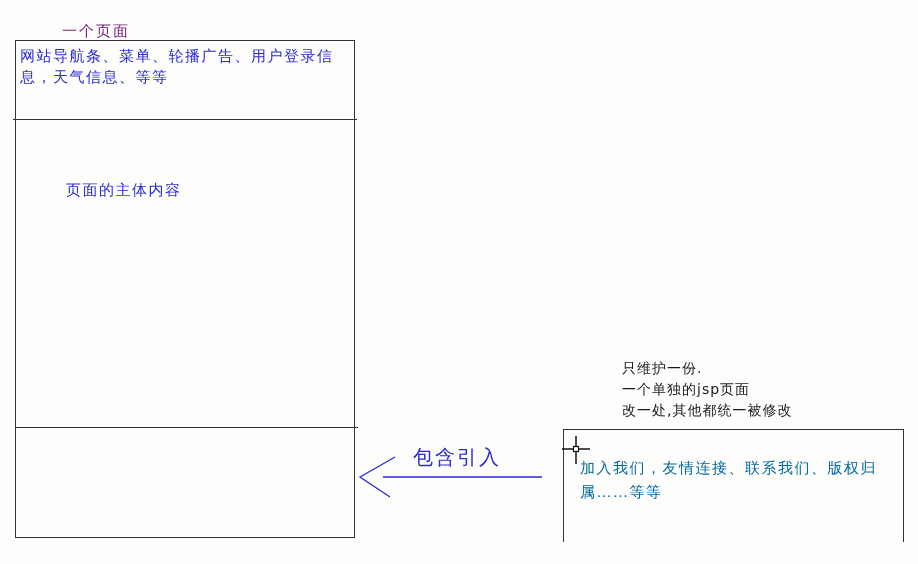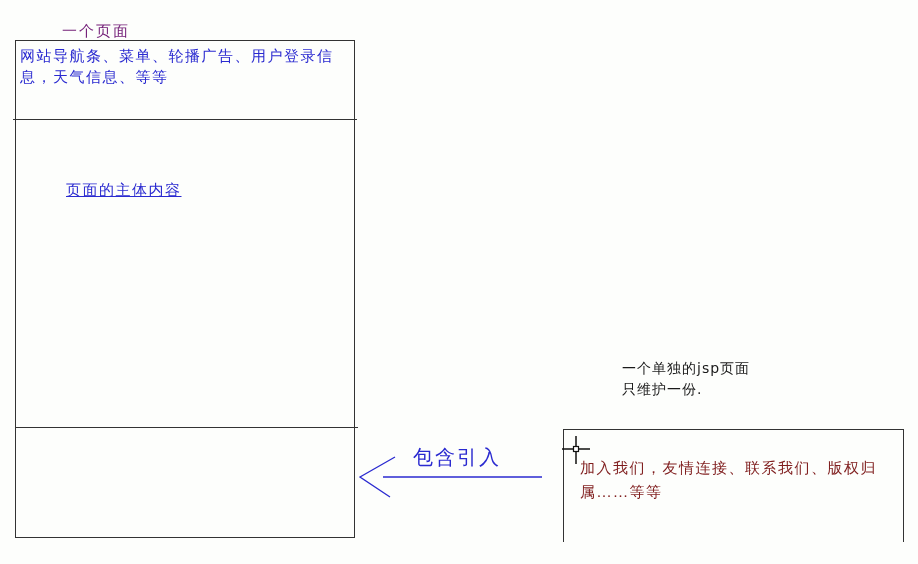--- a/index.html
+++ b/index.html
@@ -44,21 +44,20 @@
       line-height: 21px;
       color: #2a2ad0;
       letter-spacing: 1.5px;
       font-family: Liberation Serif, serif;
     }
     .main-text {
       left: 66px; top: 181px;
       font-size: 15px;
       color: #2a2ad0;
       letter-spacing: 1.5px;
-      text-decoration: underline;
     }
 
     .right-note {
       left: 622px; top: 358px;
       font-size: 14px;
       line-height: 21px;
       color: #1a1a1a;
       letter-spacing: 1px;
     }
 
@@ -68,21 +67,21 @@
       border-left: 1.5px solid #333;
       border-right: 1.5px solid #333;
       border-top: 1.5px solid #333;
       box-sizing: border-box;
     }
     .footer-text {
       left: 580px; top: 456px;
       width: 320px;
       font-size: 15px;
       line-height: 24px;
-      color: #7f1d1d;
+      color: #0369a1;
       letter-spacing: 1.5px;
       font-family: Liberation Serif, serif;
     }
 
     .arrow-label {
       left: 413px; top: 444px;
       font-size: 20px;
       color: #2a2ad0;
       letter-spacing: 2px;
     }
@@ -102,22 +101,23 @@
 <div class="abs header-text">网站导航条、菜单、轮播广告、用户登录信息，天气信息、等等</div>
 <div class="abs main-text">页面的主体内容</div>
 
 <div class="abs arrow-label">包含引入</div>
 <svg class="abs arrow-svg" width="195" height="52">
   <line x1="28" y1="27" x2="187" y2="27" stroke="#2a2ad0" stroke-width="1.6"></line>
   <polyline points="40,7 5,27 35,47" fill="none" stroke="#2a2ad0" stroke-width="1.3"></polyline>
 </svg>
 
 <div class="abs right-note">
+  <div>只维护一份.</div>
   <div>一个单独的jsp页面</div>
-  <div>只维护一份.</div>
+  <div>改一处,其他都统一被修改</div>
 </div>
 
 <div class="abs right-box"></div>
 <div class="abs footer-text">加入我们，友情连接、联系我们、版权归属……等等</div>
 
 <svg class="abs cursor-svg" width="30" height="30">
   <line x1="0" y1="13" x2="28" y2="13" stroke="#111" stroke-width="1.5"></line>
   <line x1="14" y1="0" x2="14" y2="28" stroke="#111" stroke-width="1.5"></line>
   <rect x="11.5" y="10.5" width="5" height="5" fill="#fff" stroke="#111" stroke-width="1.2"></rect>
 </svg>

